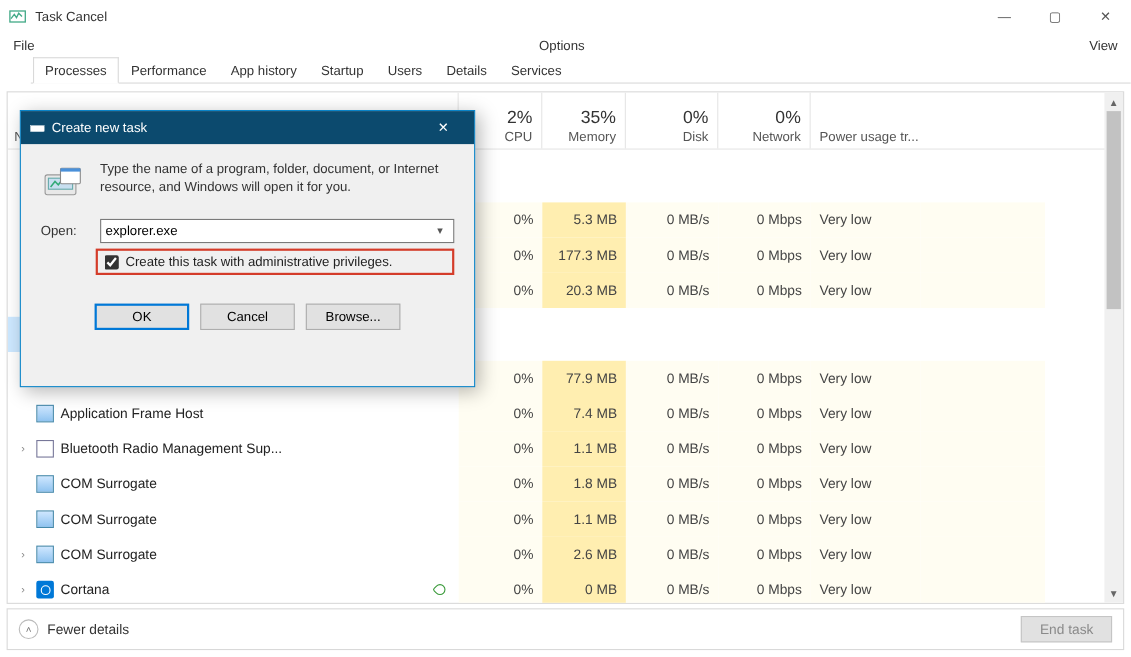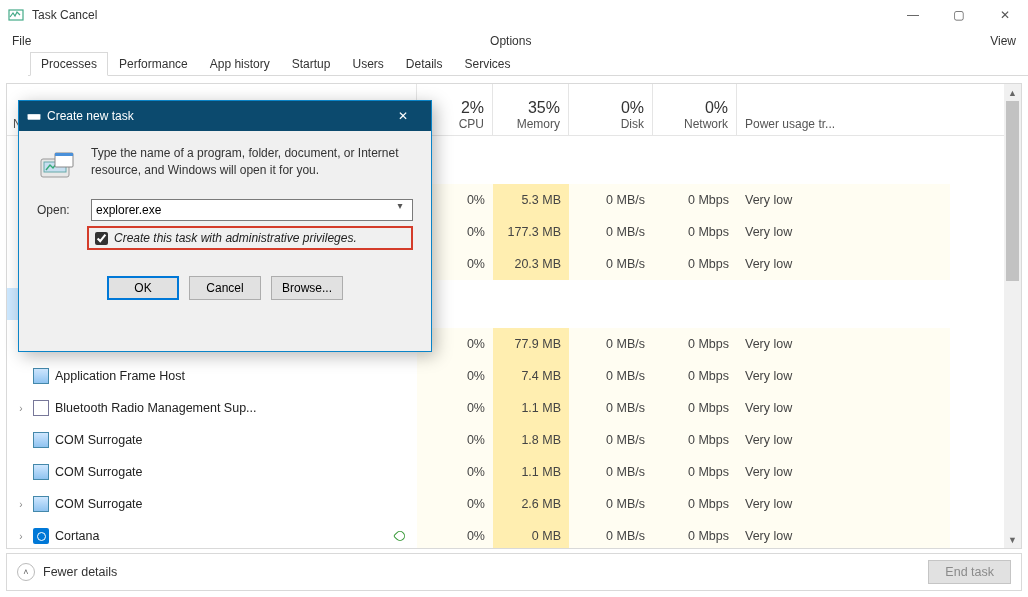--- a/index.html
+++ b/index.html
@@ -63,28 +63,28 @@
   
   .dialog { position:absolute; left:18px; top:100px; width:414px; height:252px; background:#f0f0f0; border:1px solid #0a84c8; box-shadow: 4px 4px 16px rgba(0,0,0,0.28); }
   .dlg-title { height:30px; background:#0c4a6e; color:#fff; display:flex; align-items:center; padding:0 8px; font-size:12px; }
   .dlg-title .spacer { flex:1; }
   .dlg-close { width:40px; height:26px; display:flex; align-items:center; justify-content:center; color:#fff; }
   .dlg-body { padding: 14px 18px 8px; display:flex; gap:14px; }
   .dlg-icon { width:40px; height:40px; flex:0 0 40px; }
   .dlg-text { font-size:12px; color:#333; line-height:1.4; }
   .dlg-form { padding: 6px 18px 0; display:flex; align-items:center; gap:8px; }
   .dlg-form label { width:46px; font-size:12px; }
-  .combo { flex:1; display:flex; border:1px solid #7a7a7a; background:#fff; height:22px; padding:0 4px; }
+  .combo { flex:1; display:flex; align-items:center; border:1px solid #7a7a7a; background:#fff; height:22px; padding:10px 4px; }
   .combo input { flex:1; border:none; outline:none; font-size:12px; }
   .combo .chev { width:16px; text-align:center; color:#555; font-size:10px; }
   .dlg-check-row { margin: 5px 18px 0 68px; border: 2px solid #d43c2a; padding: 3px 6px; display:flex; align-items:center; gap:6px; }
   .dlg-check-row input[type=checkbox]{ width:13px; height:13px; accent-color:#333; }
-  .dlg-check-row span { font-size:12px; color:#222;font-style:italic; }
+  .dlg-check-row span { font-size:12px; color:#222; }
   .dlg-actions { display:flex; gap:10px; justify-content:center; padding: 26px 18px 14px; }
-  .dlg-btn { width:72px; height:24px; border:1px solid #adadad; background:#e1e1e1; font-size:12px; }
+  .dlg-btn { width:86px; height:24px; border:1px solid #adadad; background:#e1e1e1; font-size:12px; }
   .dlg-btn.primary { border:2px solid #0078d7; background:#e1e1e1; }
 
   .leaf { display:inline-block; width:10px; height:10px; border:1.5px solid #3a9a3a; border-radius:50% 50% 50% 2px; transform: rotate(45deg); }
 
 </style>
 </head>
 <body>
 
 <div class="titlebar">
   <span class="app-icon">

